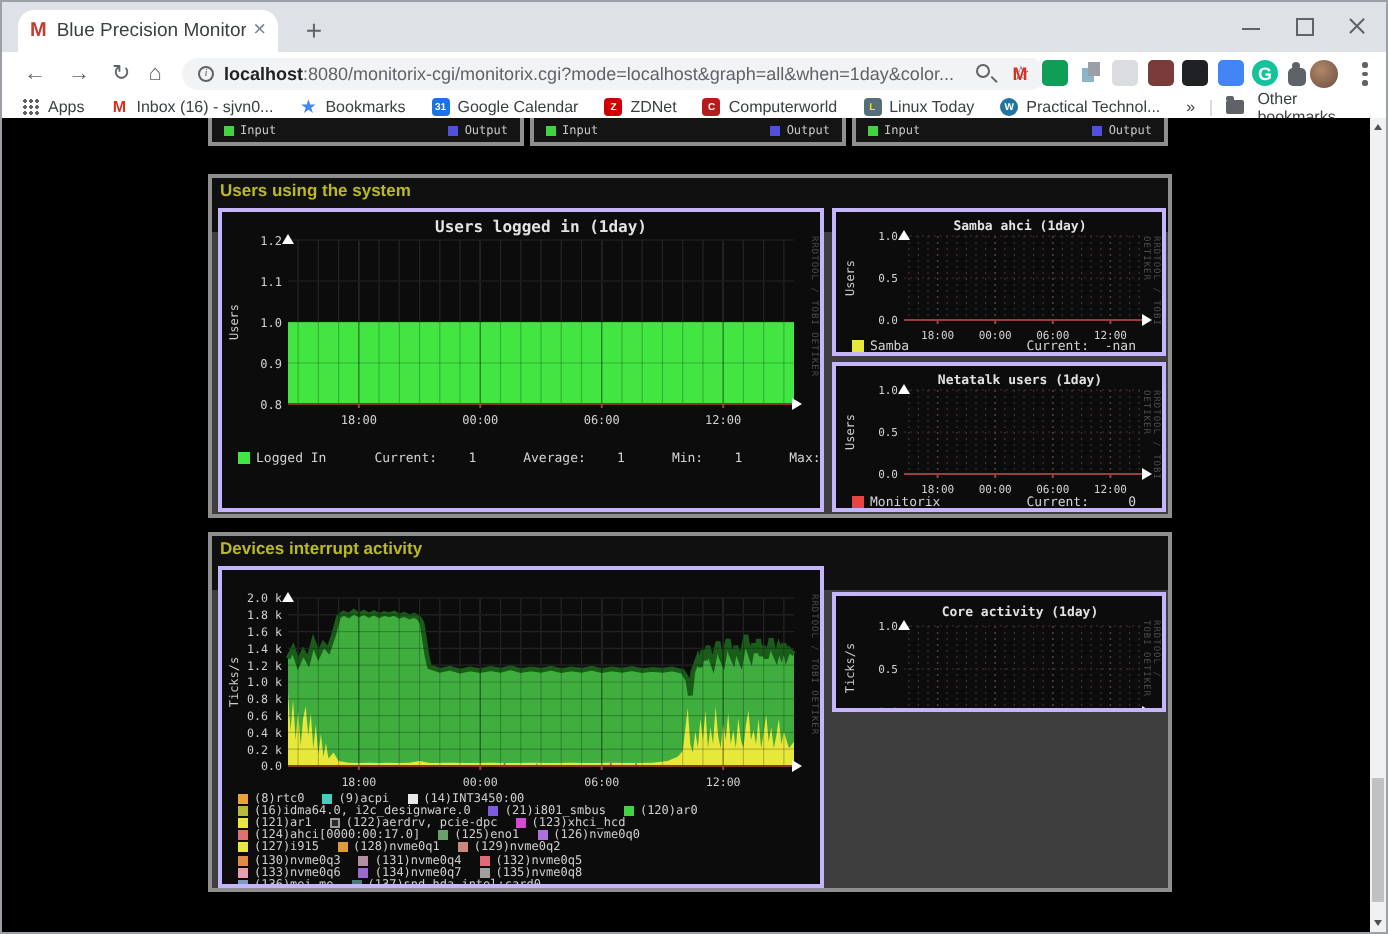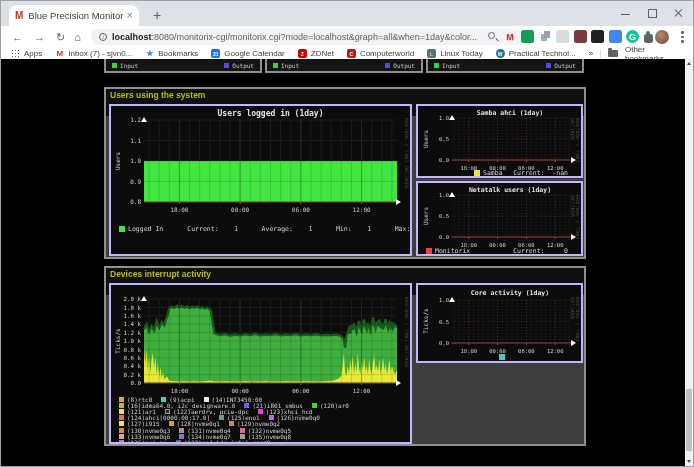--- a/index.html
+++ b/index.html
@@ -68,21 +68,21 @@
 .pleg { display:flex; align-items:center; gap:3px; }
 .sq { display:inline-block; flex:none; }
 
 .sect { position:absolute; left:103px; width:482px; border:2px solid #8f8f8f; background:#3e3e3e; }
 .sect-title { height:27px; background:#101010; color:#b9b920; font-weight:bold; font-size:8.5px; line-height:13px; padding-left:4px; }
 .panel { position:absolute; background:#0c0c0c; border:2px solid #c4b5fd; overflow:hidden; font-family:"DejaVu Sans Mono",monospace; color:#d2d2d2; }
 #p-users { left:3px; top:15px; width:303px; height:152px; }
 #p-samba { left:310px; top:15px; width:167px; height:74px; }
 #p-netatalk { left:310px; top:92px; width:167px; height:75px; }
 #p-irq { left:3px; top:15px; width:303px; height:161px; }
-#p-core { left:310px; top:15px; width:167px; height:80px; }
+#p-core { left:310px; top:28px; width:167px; height:60px; }
 
 .g-title { position:absolute; text-align:center; font-weight:bold; color:#e2e2e2; }
 .gt-lg { left:33px; width:253px; top:3px; font-size:8px; }
 .gt-sm { left:30px; width:124px; top:3px; font-size:6.5px; }
 .g-ylabel { position:absolute; width:60px; height:8px; text-align:center; transform:rotate(-90deg); font-size:6px; color:#cfcfcf; }
 .g-plot { position:absolute; left:0; top:0; right:0; bottom:0; }
 .g-wm { position:absolute; right:1px; top:12px; writing-mode:vertical-rl; font-size:4.5px; color:#4d4d4d; letter-spacing:0.5px; }
 .g-legend { position:absolute; left:8px; right:3px; display:flex; align-items:center; font-size:6.5px; color:#d2d2d2; white-space:pre; }
 .g-legend .lbl { margin-left:3px; }
 .g-legend .stats { margin-left:auto; padding-right:10px; }
@@ -150,21 +150,21 @@
   </div>
 
   <div class="bmbar">
     <span id="bm-items" style="display:flex; ">
         <span class="bm">
           <span class="bi bi-apps"></span>
           <span>Apps</span>
         </span>
         <span class="bm">
           <span class="bi" style="color: rgb(217, 48, 37); font-size: 8px;">M</span>
-          <span>Inbox (7) - sjvn0...</span>
+          <span>Inbox (16) - sjvn0...</span>
         </span>
         <span class="bm">
           <span class="bi" style="color: rgb(66, 133, 244); font-size: 8px;">★</span>
           <span>Bookmarks</span>
         </span>
         <span class="bm">
           <span class="bi" style="background: rgb(26, 115, 232); color: rgb(255, 255, 255); font-size: 5px;">31</span>
           <span>Google Calendar</span>
         </span>
         <span class="bm">
@@ -370,21 +370,21 @@
               <polygon points="153,51 153,57 158,54" fill="#ffffff"></polygon>
               <text x="31" y="14.09" text-anchor="end" font-size="5.5" fill="#d2d2d2" font-family="DejaVu Sans Mono, monospace">1.0</text>
               <text x="31" y="35.09" text-anchor="end" font-size="5.5" fill="#d2d2d2" font-family="DejaVu Sans Mono, monospace">0.5</text>
               <text x="31" y="56.09" text-anchor="end" font-size="5.5" fill="#d2d2d2" font-family="DejaVu Sans Mono, monospace">0.0</text>
               <text x="50.8" y="63.5" text-anchor="middle" font-size="5.5" fill="#d2d2d2" font-family="DejaVu Sans Mono, monospace">18:00</text>
               <text x="79.6" y="63.5" text-anchor="middle" font-size="5.5" fill="#d2d2d2" font-family="DejaVu Sans Mono, monospace">00:00</text>
               <text x="108.4" y="63.5" text-anchor="middle" font-size="5.5" fill="#d2d2d2" font-family="DejaVu Sans Mono, monospace">06:00</text>
               <text x="137.2" y="63.5" text-anchor="middle" font-size="5.5" fill="#d2d2d2" font-family="DejaVu Sans Mono, monospace">12:00</text>
             </svg>
           </div>
-        <div class="g-legend" style="top:63px;margin-left:48px;"><span class="sq" style="height: 6px; width: 6px; background: rgb(232, 232, 58);"></span><span class="lbl">Samba</span><span class="stats">Current:  -nan</span></div>
+        <div class="g-legend" style="top:63px;"><span class="sq" style="height: 6px; width: 6px; background: rgb(232, 232, 58);"></span><span class="lbl">Samba</span><span class="stats">Current:  -nan</span></div>
         <div class="g-wm">RRDTOOL / TOBI OETIKER</div>
       </div>
       <div class="panel" id="p-netatalk">
         <div class="g-title gt-sm">Netatalk users  (1day)</div>
         <div class="g-ylabel" style="left:-22px; top:29px;">Users</div>
         <div class="g-plot">
             <svg width="165" height="73" style="position: absolute; left: 0px; top: 0px;">
               <line x1="36.4" y1="12" x2="36.4" y2="54" stroke="#453030" stroke-width="0.6" stroke-dasharray="1,2"></line>
               <line x1="41.2" y1="12" x2="41.2" y2="54" stroke="#453030" stroke-width="0.6" stroke-dasharray="1,2"></line>
               <line x1="46" y1="12" x2="46" y2="54" stroke="#453030" stroke-width="0.6" stroke-dasharray="1,2"></line>

